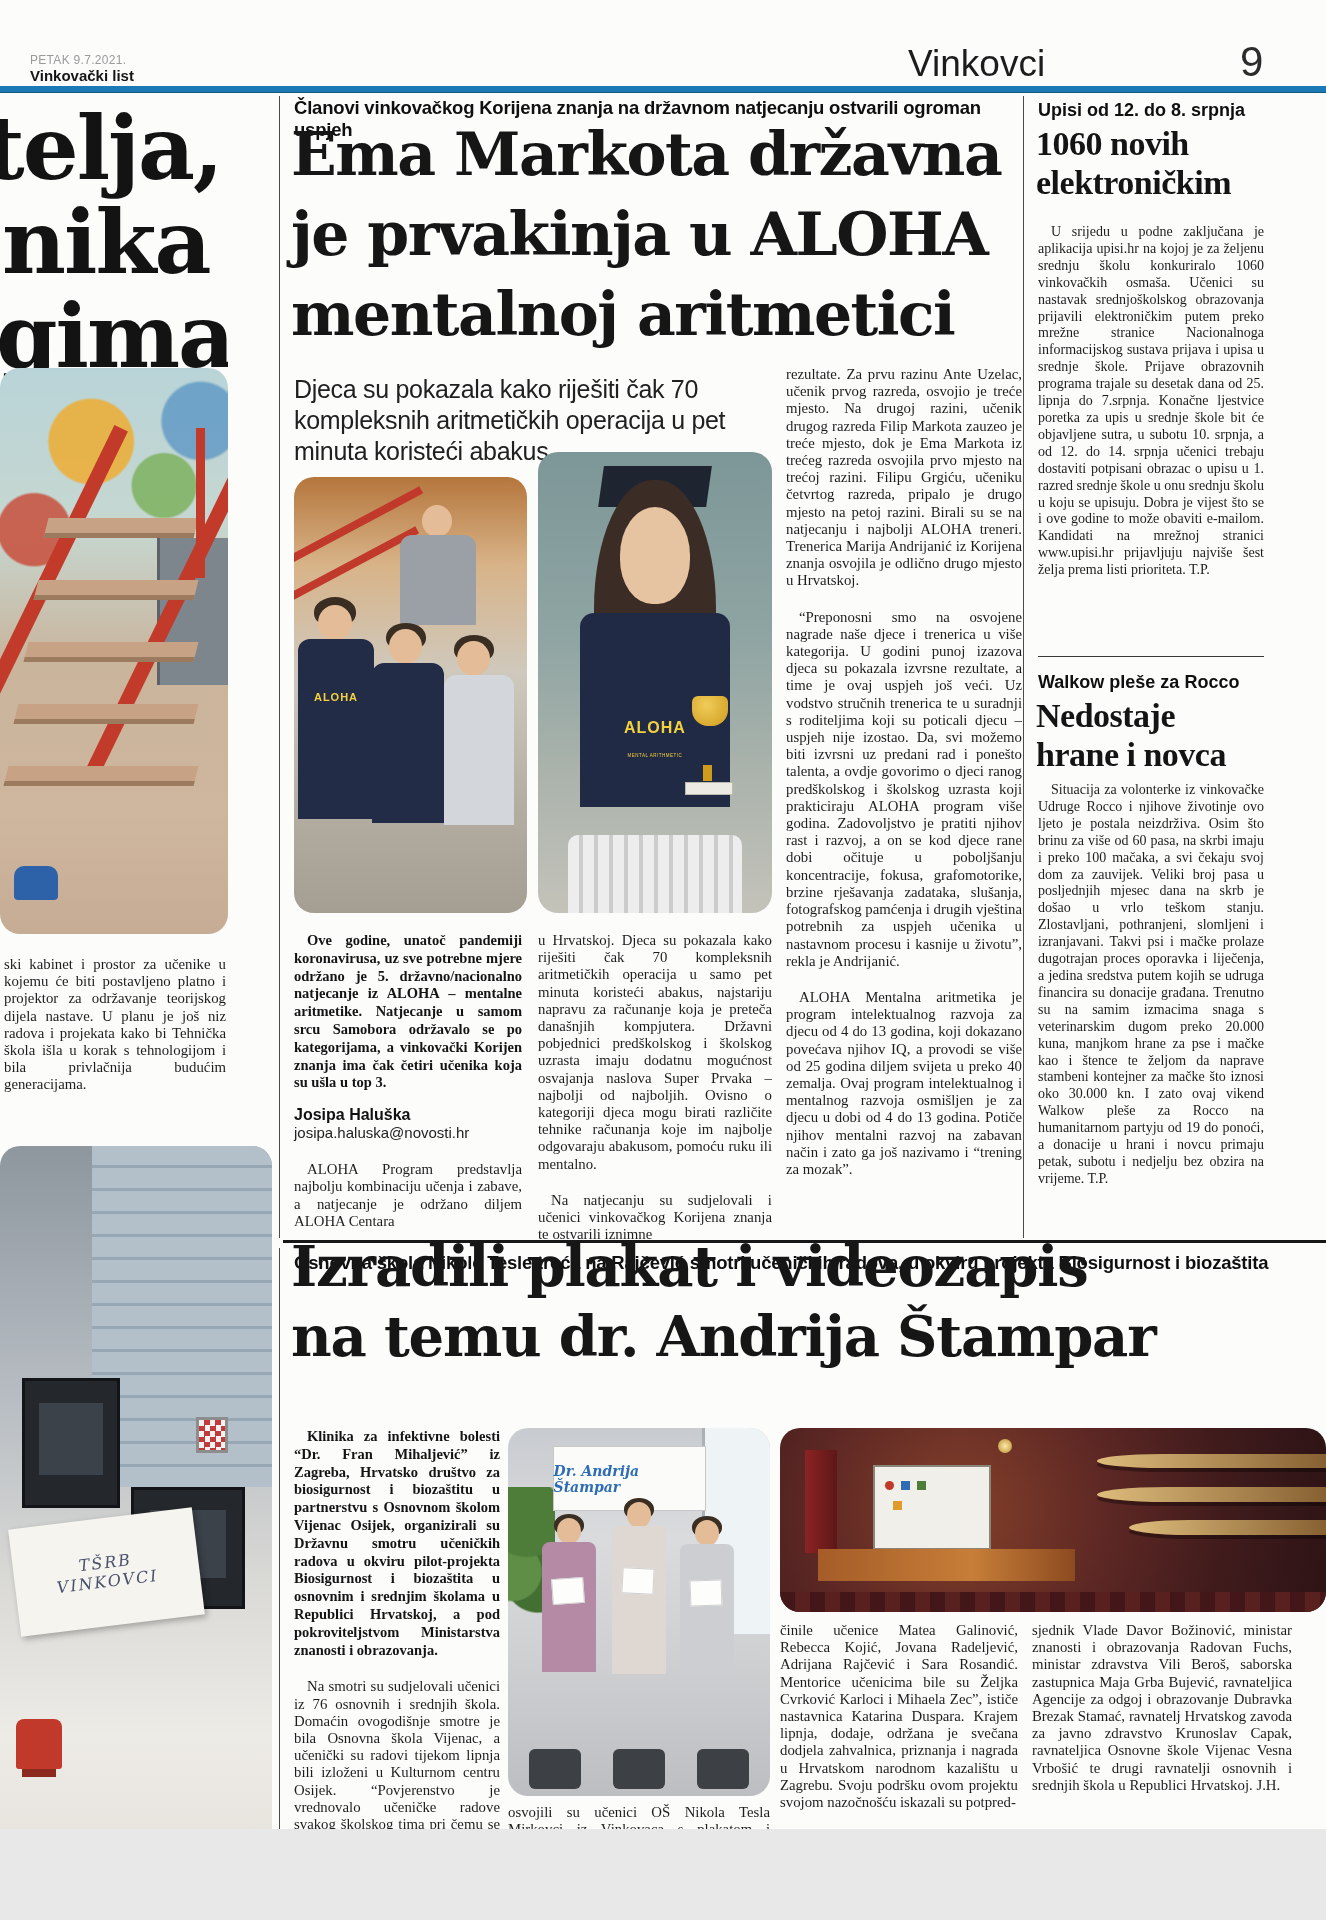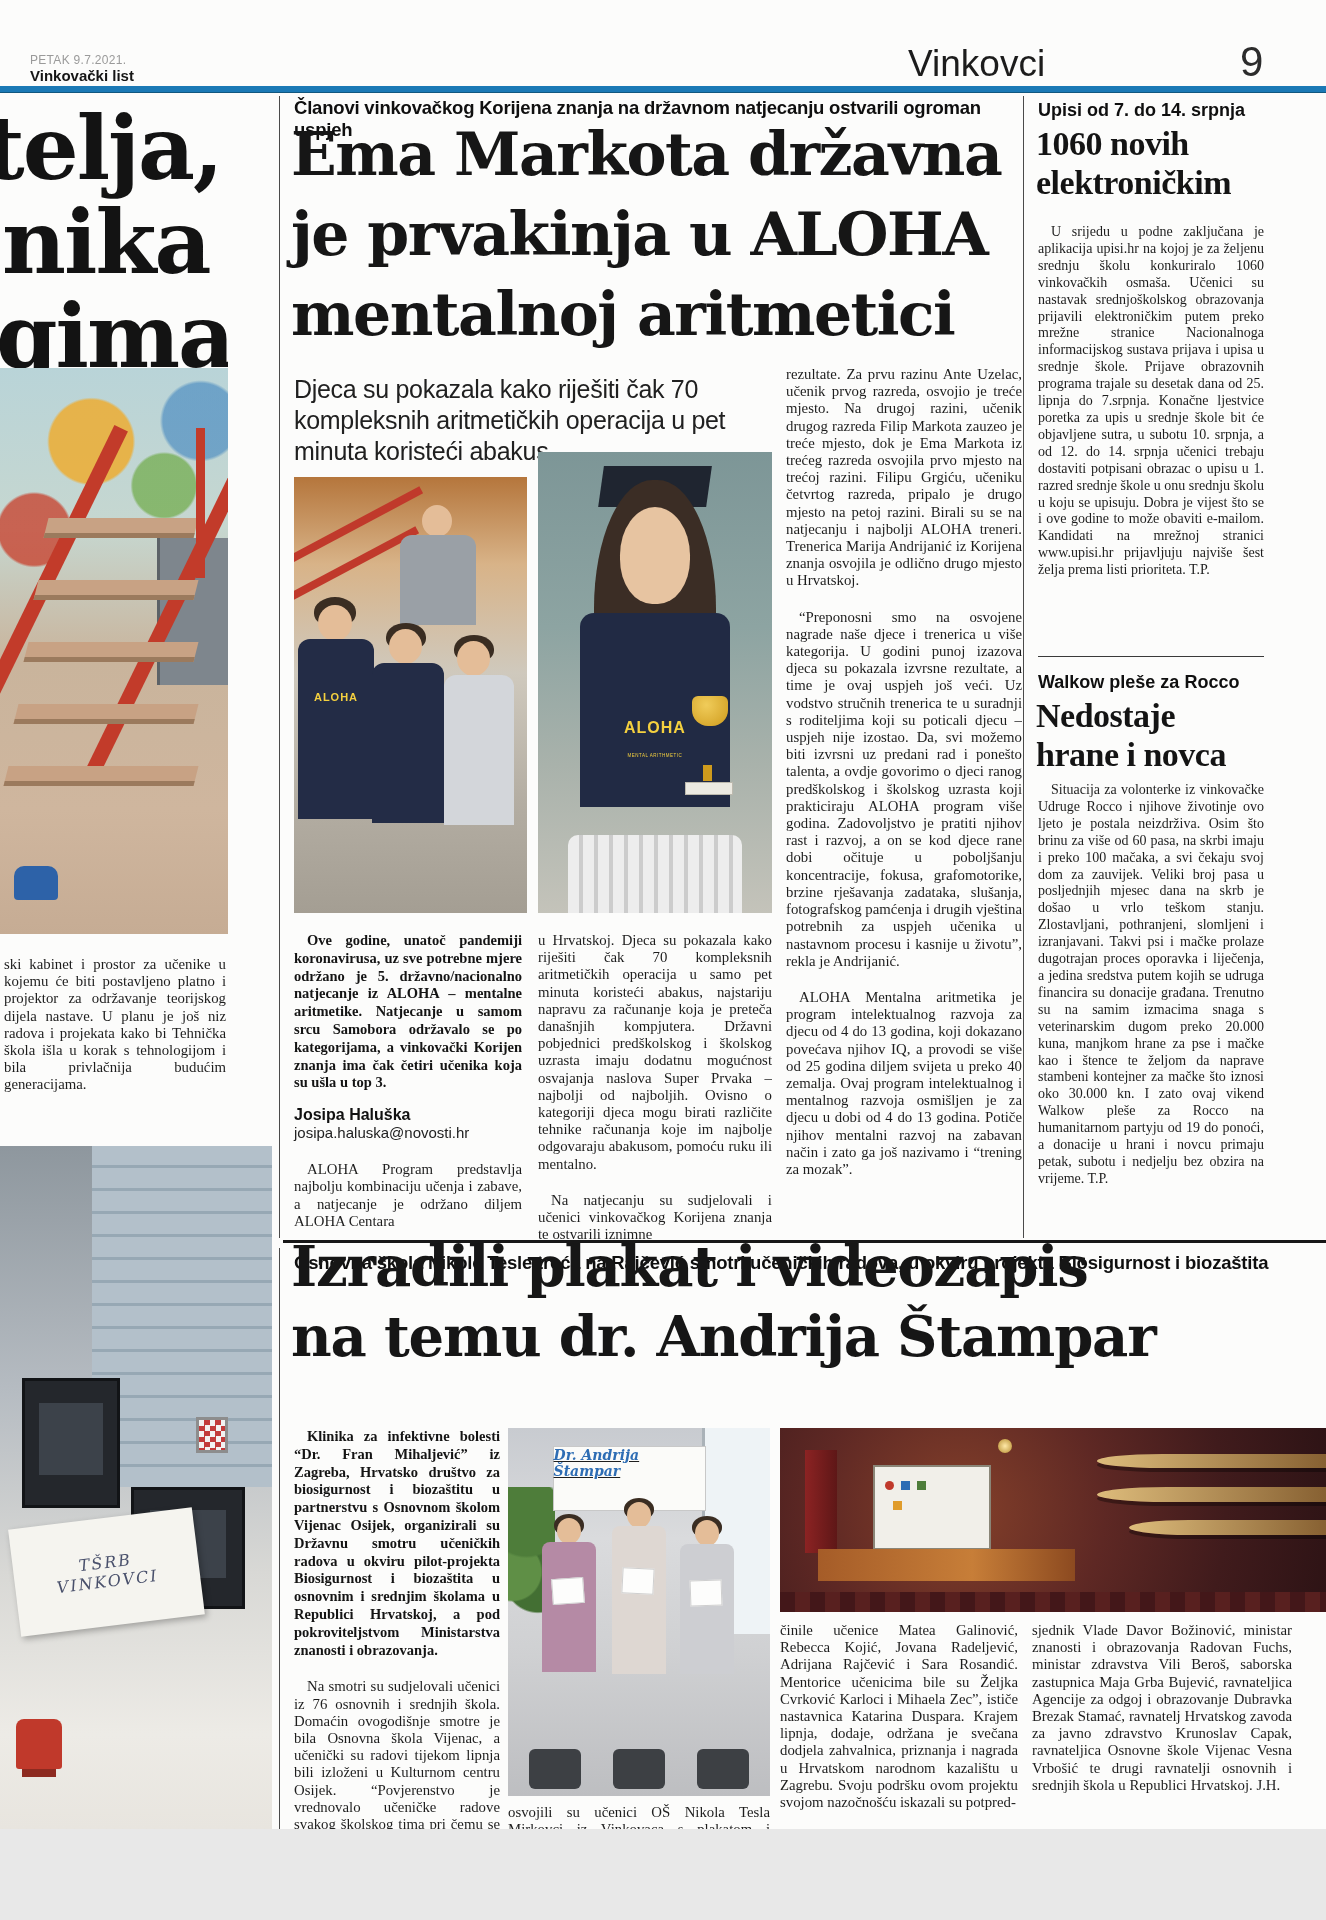--- a/index.html
+++ b/index.html
@@ -30,21 +30,21 @@
   .lead{font:bold 14.5px/17.8px "Liberation Serif",serif;text-align:justify;color:#141414;text-indent:13px;}
   .byline-name{font:bold 16px/19px "Liberation Sans",sans-serif;color:#111;margin-top:13px;}
   .byline-email{font:15px/18px "Liberation Sans",sans-serif;color:#222;}
   .sb-kicker{font:bold 18px/21px "Liberation Sans",sans-serif;color:#0f0f0f;}
   .sb-headline{font:bold 34px/39px "Liberation Serif",serif;letter-spacing:-.5px;color:#141414;}
   .sb-body{font:14px/16.9px "Liberation Serif",serif;text-align:justify;color:#1d1d1d;text-indent:13px;}
   .giant-wrap{left:0;top:92px;width:228px;height:278px;overflow:hidden;margin-top:16px;}
   .giant{position:absolute;font:bold 88px/92px "DejaVu Serif",serif;letter-spacing:-2px;color:#131313;white-space:nowrap;}
 
   
-  .photo{overflow:hidden;}
+  .photo{overflow:hidden;border-radius:20px;}
 
   .photo-stairs{background:linear-gradient(180deg,#b9d4d8 0%,#c6d7d0 28%,#c9b49c 52%,#cfb69e 78%,#c6ac94 100%);}
   .mural{position:absolute;left:0;top:0;width:100%;height:52%;
     background:radial-gradient(circle at 15% 55%,rgba(200,60,40,.75) 0 14%,transparent 15%),
                radial-gradient(circle at 40% 25%,rgba(240,170,40,.8) 0 16%,transparent 17%),
                radial-gradient(circle at 72% 40%,rgba(110,170,70,.7) 0 13%,transparent 14%),
                radial-gradient(circle at 88% 18%,rgba(60,130,190,.6) 0 12%,transparent 13%);}
   .cabinet{position:absolute;right:0;top:30%;width:30%;height:26%;background:#7e868d;border-left:3px solid #5c6267;}
   .stringer{position:absolute;width:15px;background:#c23b2a;}
   .step{position:absolute;height:15px;background:#c8a284;border-bottom:5px solid #9b7a5d;transform:skewX(-14deg);}
@@ -84,21 +84,21 @@
   .g-skirt{position:absolute;left:13%;bottom:0;width:74%;height:17%;border-radius:10px 10px 0 0;
     background:repeating-linear-gradient(90deg,#ededed 0 11px,#cccccc 11px 15px);}
 
   .photo-cert{background:linear-gradient(180deg,#c8cbd0 0%,#dadbdd 30%,#cfd0d2 62%,#bdbec1 100%);}
   .win{position:absolute;right:0;top:0;width:25%;height:56%;background:#eef3f6;border-left:3px solid #aab2b8;}
   .plant{position:absolute;left:-4%;top:16%;width:22%;height:42%;background:
      radial-gradient(circle at 50% 20%,#4e7d3a 0 30%,transparent 32%),
      radial-gradient(circle at 25% 55%,#5f8f46 0 30%,transparent 32%),
      radial-gradient(circle at 70% 60%,#436f33 0 32%,transparent 34%);}
   .banner{position:absolute;left:17%;top:5%;width:58%;height:17%;background:#fbfbf9;border:1px solid #c8c8c8;
-          display:flex;align-items:flex-start;justify-content:center;text-decoration:underline;}
+          display:flex;align-items:center;justify-content:center;}
   .banner span{font:italic bold 14px/16px "DejaVu Serif",serif;color:#2e6db4;}
   .paper{position:absolute;width:30px;height:24px;background:#fdfdfc;border:1px solid #cfcfcf;}
   .bag{position:absolute;bottom:2%;width:52px;height:40px;background:#3d4044;border-radius:6px;}
 
   .photo-theatre{background:radial-gradient(circle at 33% 45%,#84402a 0%,#5e2824 38%,#401b1c 70%,#2d1315 100%);}
   .scr{position:absolute;left:17%;top:20%;width:21%;height:44%;background:#f1efe9;border:2px solid #8a8577;}
   .scr i{position:absolute;width:9px;height:9px;display:block;}
   .stg{position:absolute;left:7%;top:66%;width:47%;height:17%;background:linear-gradient(90deg,#a55c28,#c77e38 60%,#8c4a20);}
   .balc{position:absolute;right:0;width:42%;height:8%;border-radius:60% 0 0 60%/100% 0 0 100%;
         background:linear-gradient(90deg,rgba(228,196,128,.95),rgba(150,110,55,.85));box-shadow:0 4px 0 rgba(0,0,0,.35);}
@@ -216,21 +216,21 @@
     <p>u Hrvatskoj. Djeca su pokazala kako riješiti čak 70 kompleksnih aritmetičkih operacija u samo pet minuta koristeći abakus, najstariju napravu za računanje koja je preteča današnjih kompjutera. Državni pobjednici predškolskog i školskog uzrasta imaju dodatnu mogućnost osvajanja naslova Super Prvaka – najbolji od najboljih. Ovisno o kategoriji djeca mogu birati različite tehnike računanja koje im najbolje odgovaraju abakusom, pomoću ruku ili mentalno.</p>
     <p class="ind">Na natjecanju su sudjelovali i učenici vinkovačkog Korijena znanja te ostvarili iznimne</p>
   </div>
 
   <div class="abs bodytext" style="left:786px;top:366px;width:236px;">
     <p>rezultate. Za prvu razinu Ante Uzelac, učenik prvog razreda, osvojio je treće mjesto. Na drugoj razini, učenik drugog razreda Filip Markota zauzeo je treće mjesto, dok je Ema Markota iz trećeg razreda osvojila prvo mjesto na trećoj razini. Filipu Grgiću, učeniku četvrtog razreda, pripalo je drugo mjesto na petoj razini. Birali su se na natjecanju i najbolji ALOHA treneri. Trenerica Marija Andrijanić iz Korijena znanja osvojila je odlično drugo mjesto u Hrvatskoj.</p>
     <p class="ind">“Preponosni smo na osvojene nagrade naše djece i trenerica u više kategorija. U godini punoj izazova djeca su pokazala izvrsne rezultate, a time je ovaj uspjeh još veći. Uz vodstvo stručnih trenerica te u suradnji s roditeljima koji su poticali djecu – uspjeh nije izostao. Da, svi možemo biti izvrsni uz predani rad i ponešto talenta, a ovdje govorimo o djeci ranog predškolskog i školskog uzrasta koji prakticiraju ALOHA program više godina. Zadovoljstvo je pratiti njihov rast i razvoj, a on se kod djece rane dobi očituje u poboljšanju koncentracije, fokusa, grafomotorike, brzine rješavanja zadataka, slušanja, fotografskog pamćenja i drugih vještina potrebnih za uspjeh učenika u nastavnom procesu i kasnije u životu”, rekla je Andrijanić.</p>
     <p class="ind">ALOHA Mentalna aritmetika je program intelektualnog razvoja za djecu od 4 do 13 godina, koji dokazano povećava njihov IQ, a provodi se više od 25 godina diljem svijeta u preko 40 zemalja. Ovaj program intelektualnog i mentalnog razvoja osmišljen je za djecu u dobi od 4 do 13 godina. Potiče njihov mentalni razvoj na zabavan način i zato ga još nazivamo i “trening za mozak”.</p>
   </div>
 
-  <div class="abs sb-kicker" style="left:1038px;top:100px;width:226px;">Upisi od 7. do 14. srpnja</div>
+  <div class="abs sb-kicker" style="left:1038px;top:100px;width:226px;">Upisi od 12. do 8. srpnja</div>
   <div class="abs sb-headline" style="left:1036px;top:124px;width:240px;">
     <div>1060 novih</div>
     <div>elektroničkim</div>
   </div>
   <div class="abs sb-body" style="left:1038px;top:224px;width:226px;">U srijedu u podne zaključana je aplikacija upisi.hr na kojoj je za željenu srednju školu konkuriralo 1060 vinkovačkih osmaša. Učenici su nastavak srednjoškolskog obrazovanja prijavili elektroničkim putem preko mrežne stranice Nacionalnoga informacijskog sustava prijava i upisa u srednje škole. Prijave obrazovnih programa trajale su desetak dana od 25. lipnja do 7.srpnja. Konačne ljestvice poretka za upis u srednje škole bit će objavljene sutra, u subotu 10. srpnja, a od 12. do 14. srpnja učenici trebaju dostaviti potpisani obrazac o upisu u 1. razred srednje škole u onu srednju školu u koju se upisuju. Dobra je vijest što se i ove godine to može obaviti e-mailom. Kandidati na mrežnoj stranici www.upisi.hr prijavljuju najviše šest želja prema listi prioriteta. T.P.</div>
 
   <div class="abs sb-hr" style="left:1038px;top:656px;width:226px;"></div>
 
   <div class="abs sb-kicker" style="left:1038px;top:672px;width:226px;">Walkow pleše za Rocco</div>
   <div class="abs sb-headline" style="left:1036px;top:696px;width:240px;">

